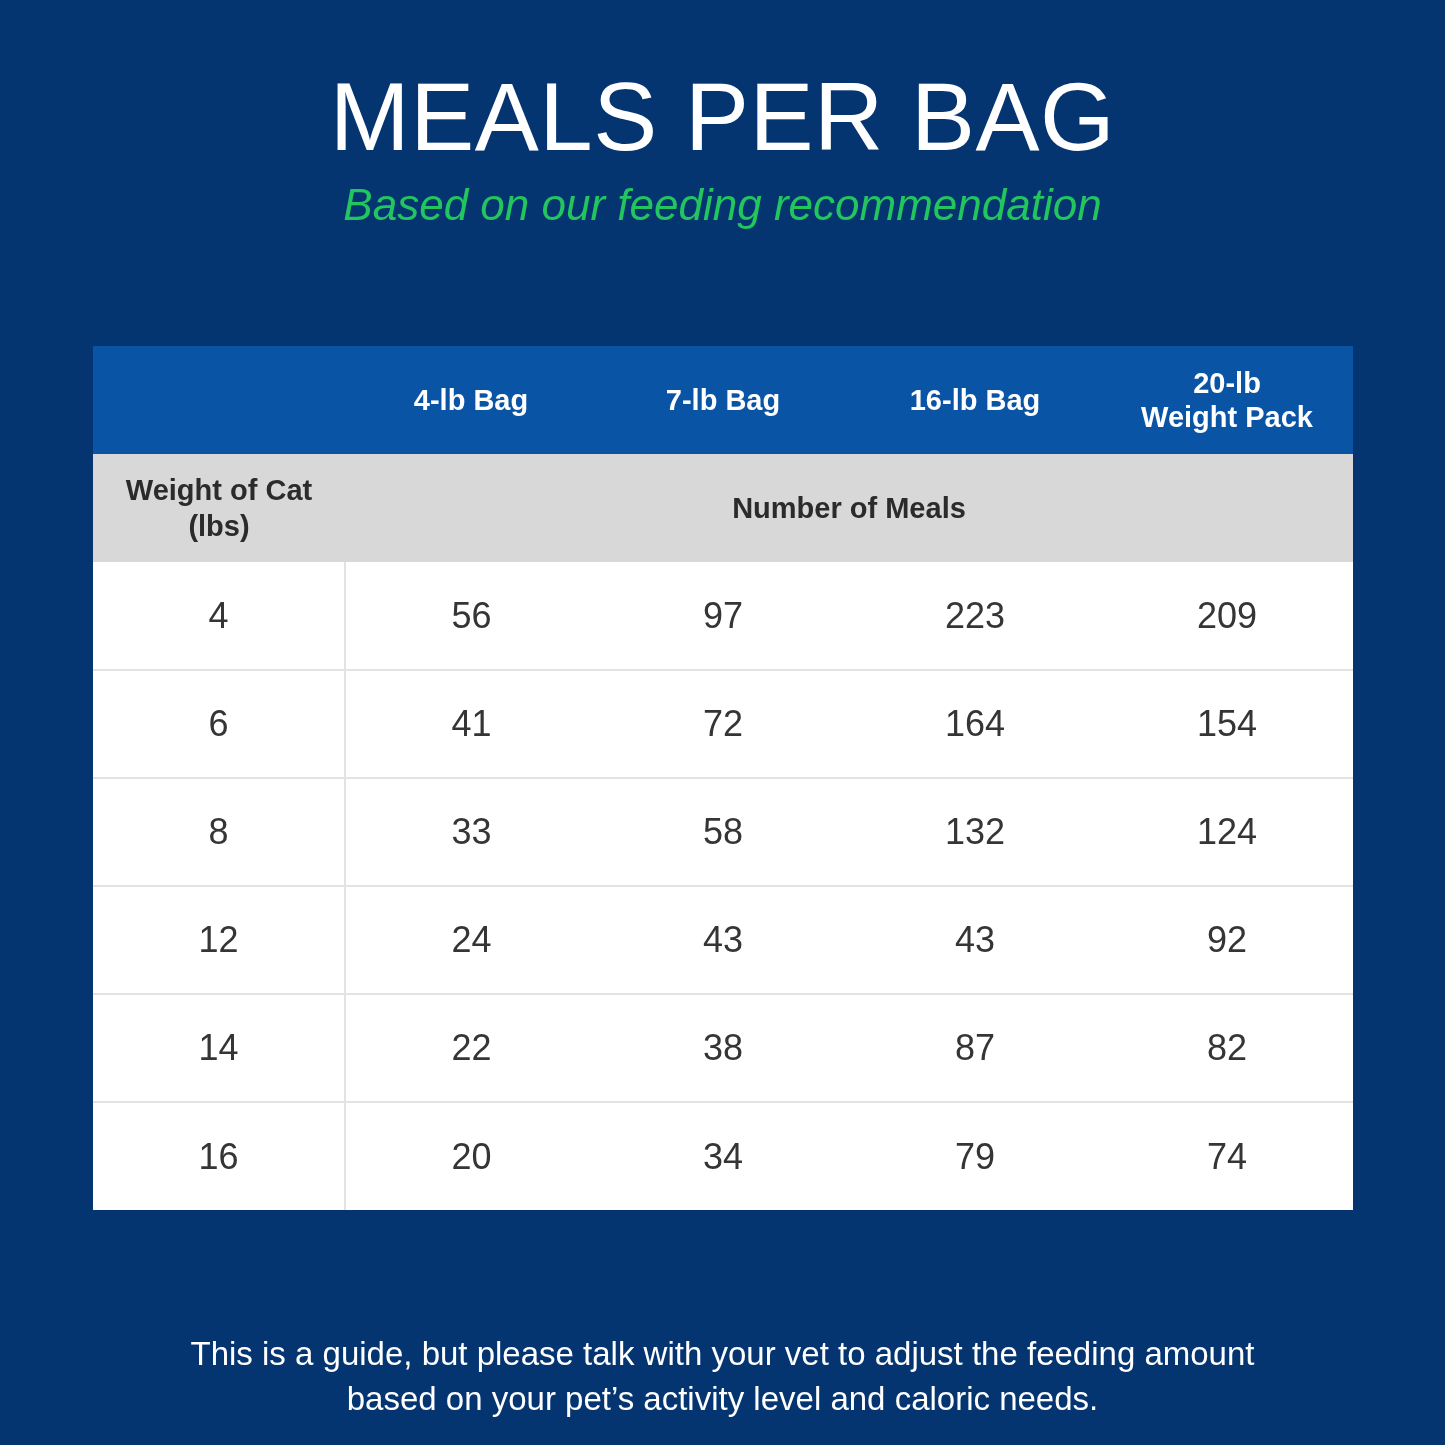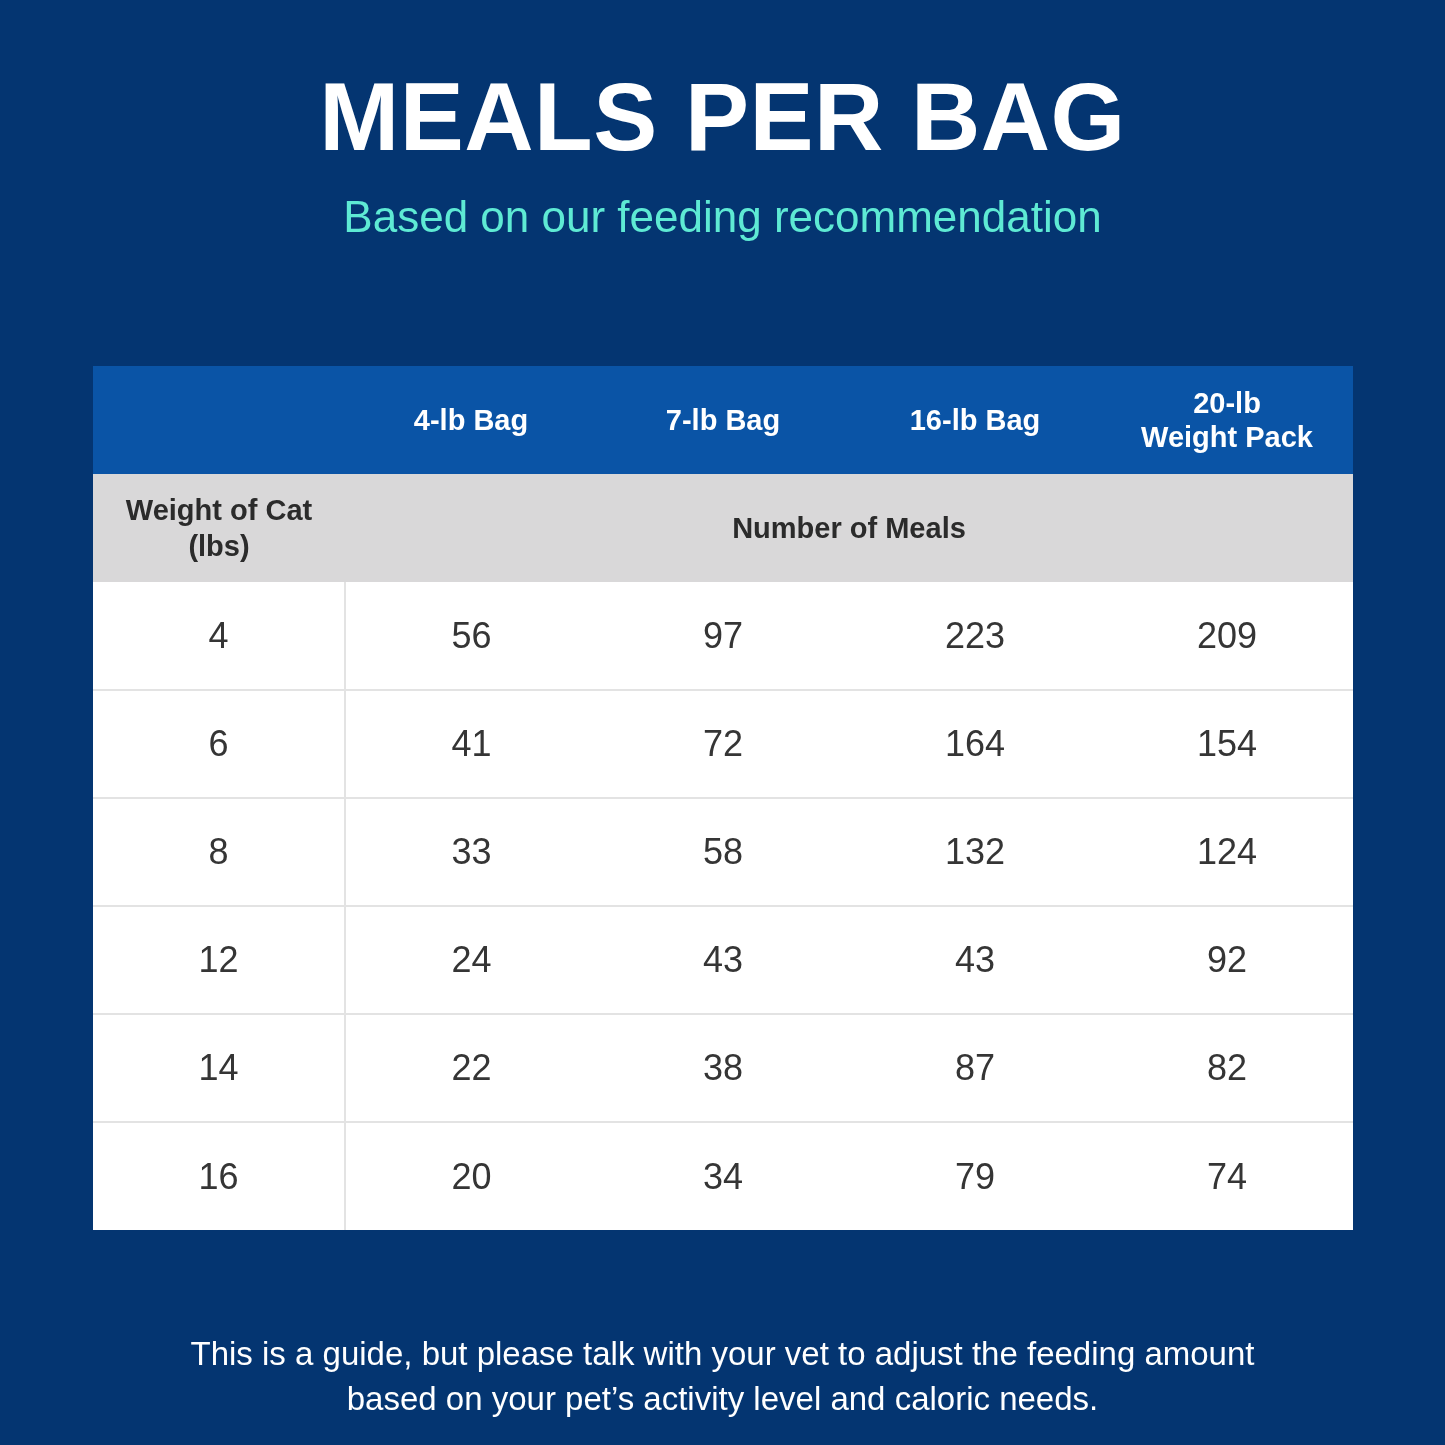--- a/index.html
+++ b/index.html
@@ -27,40 +27,41 @@
     position: absolute;
     left: 0;
     top: 0;
     width: 1445px;
     text-align: center;
   }
 
   .main-title {
     margin-top: 68px;
     font-size: 96px;
-    font-weight: bold;
+    font-weight: normal;
     color: #ffffff;
     letter-spacing: 0.5px;
     line-height: 1.02;
     font-stretch: condensed;
   }
 
   .subtitle {
-    margin-top: 22px;
+    margin-top: 10px;
     font-size: 44px;
     font-weight: 400;
-    color: #5eead4;
+    color: #22c55e;
     line-height: 1.34;
+    font-style: italic;
   }
 
   
   .table-wrap {
     position: absolute;
     left: 93px;
-    top: 366px;
+    top: 346px;
     width: 1216px;
   }
 
   table.meals {
     width: 100%;
     border-collapse: collapse;
     table-layout: fixed;
   }
 
   table.meals col.c0 { width: 252px; }

